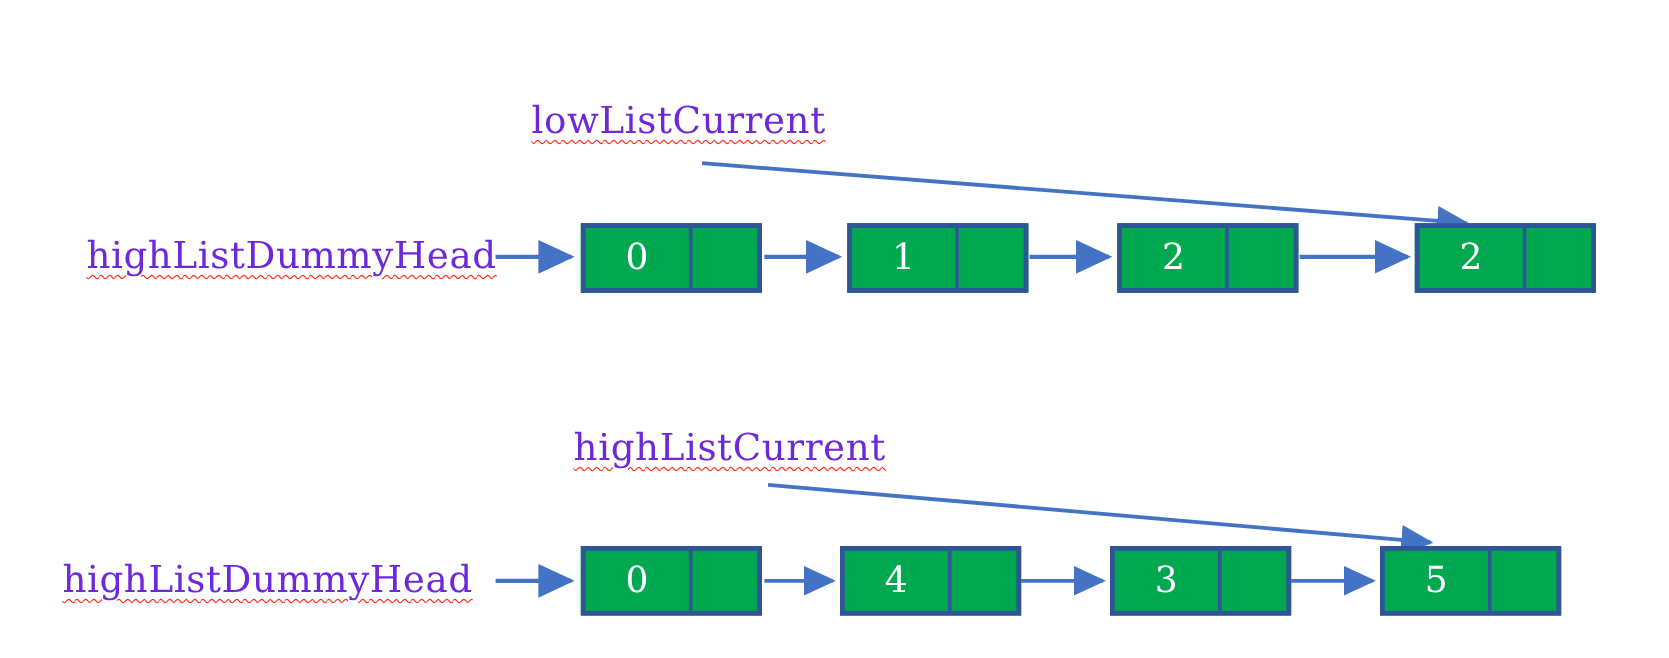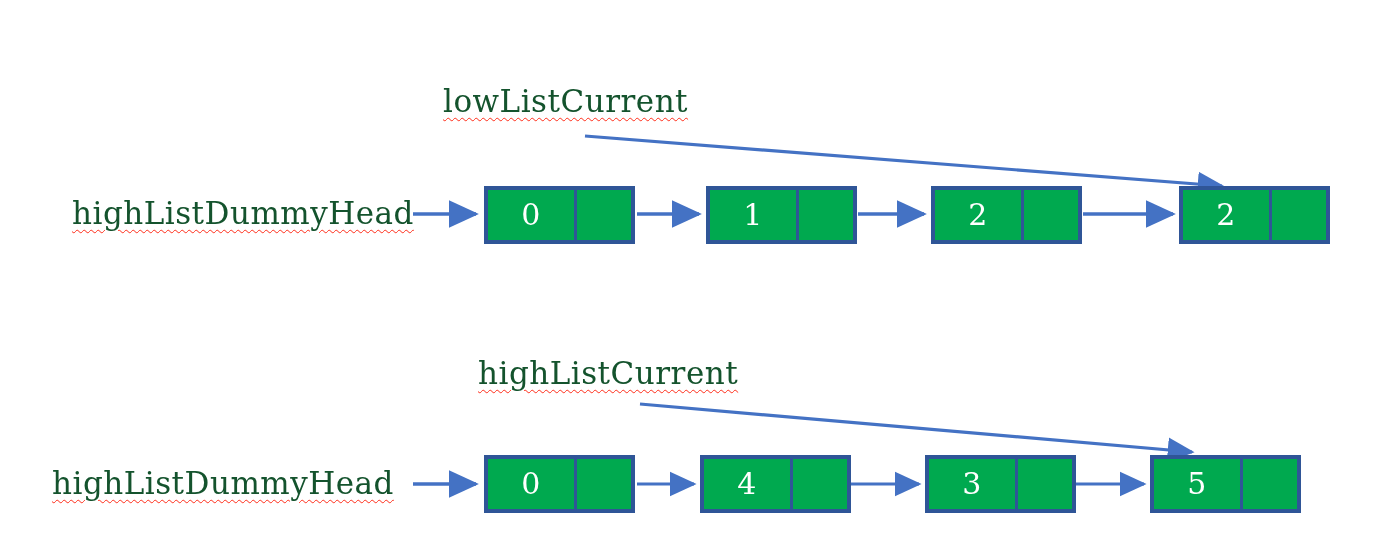--- a/index.html
+++ b/index.html
@@ -23,21 +23,21 @@
     left: 0;
     top: 0;
     width: 1391px;
     height: 548px;
     pointer-events: none;
   }
   
   .label {
     position: absolute;
     white-space: nowrap;
-    color: #14532d;
+    color: #6d28d9;
     font-family: "DejaVu Serif", "Liberation Serif", serif;
     font-size: 31px;
     line-height: 1;
     letter-spacing: 0.5px;
     
     text-decoration: underline;
     text-decoration-color: #ff2d1a;
     text-decoration-style: wavy;
     text-decoration-thickness: 1px;
     text-underline-offset: 5px;

